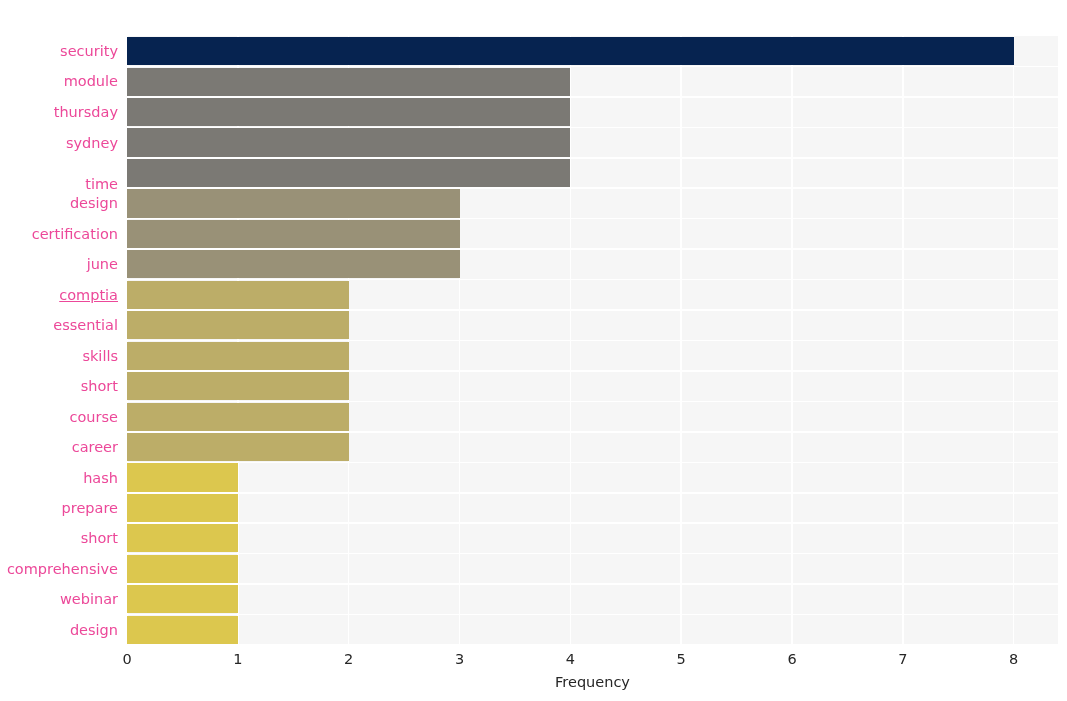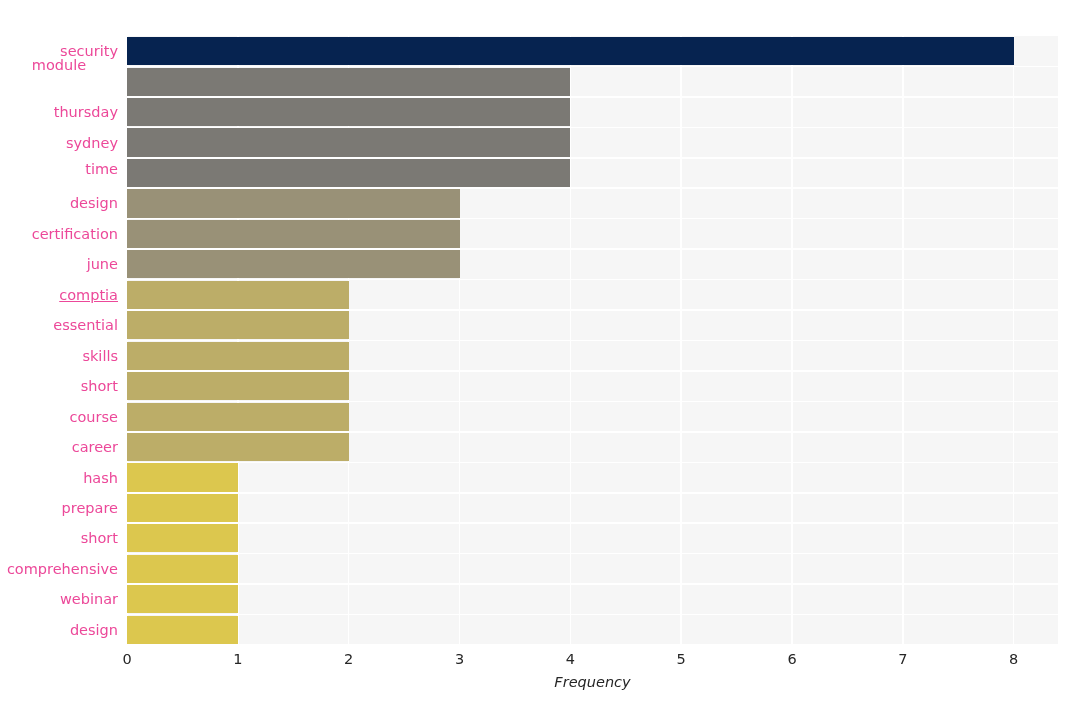--- a/index.html
+++ b/index.html
@@ -114,21 +114,20 @@
     line-height: 1.2;
   }
   #xaxis-label {
     position: absolute;
     left: 127px;
     top: 674px;
     width: 931px;
     text-align: center;
     font-size: 14.5px;
     color: #262626;
-    font-style: italic;
   }
 </style>
 </head>
 <body>
 
 <div id="chart-root">
 
 
   <div id="plot-area">
       <div class="vgrid" style="left: -0.8px;"></div>
@@ -220,24 +219,24 @@
       </div>
       <div class="row-sep" style="top: 577.75px;"></div>
       <div class="row" style="top: 579.692px; height: 28.1663px;">
         <div class="bar" style="width: 110.833px; background: rgb(220, 199, 78);"></div>
       </div>
       <div class="row-sep" style="top: 608.2px;"></div>
     </div>
 
   <div id="ylabels">
       <div class="ylabel" style="top: 8.225px;">security</div>
-      <div class="ylabel" style="top: 22px; text-align: center;">module</div>
+      <div class="ylabel" style="top: 38px;">module</div>
       <div class="ylabel" style="top: 69.125px;">thursday</div>
       <div class="ylabel" style="top: 99.575px;">sydney</div>
-      <div class="ylabel" style="top: 126px;">time</div>
+      <div class="ylabel" style="top: 141px;">time</div>
       <div class="ylabel" style="top: 160.475px;">design</div>
       <div class="ylabel" style="top: 190.925px;">certification</div>
       <div class="ylabel" style="top: 221.375px;">june</div>
       <div class="ylabel" style="top: 251.825px; text-decoration: underline;">comptia</div>
       <div class="ylabel" style="top: 282.275px;">essential</div>
       <div class="ylabel" style="top: 312.725px;">skills</div>
       <div class="ylabel" style="top: 343.175px;">short</div>
       <div class="ylabel" style="top: 373.625px;">course</div>
       <div class="ylabel" style="top: 404.075px;">career</div>
       <div class="ylabel" style="top: 434.525px;">hash</div>

